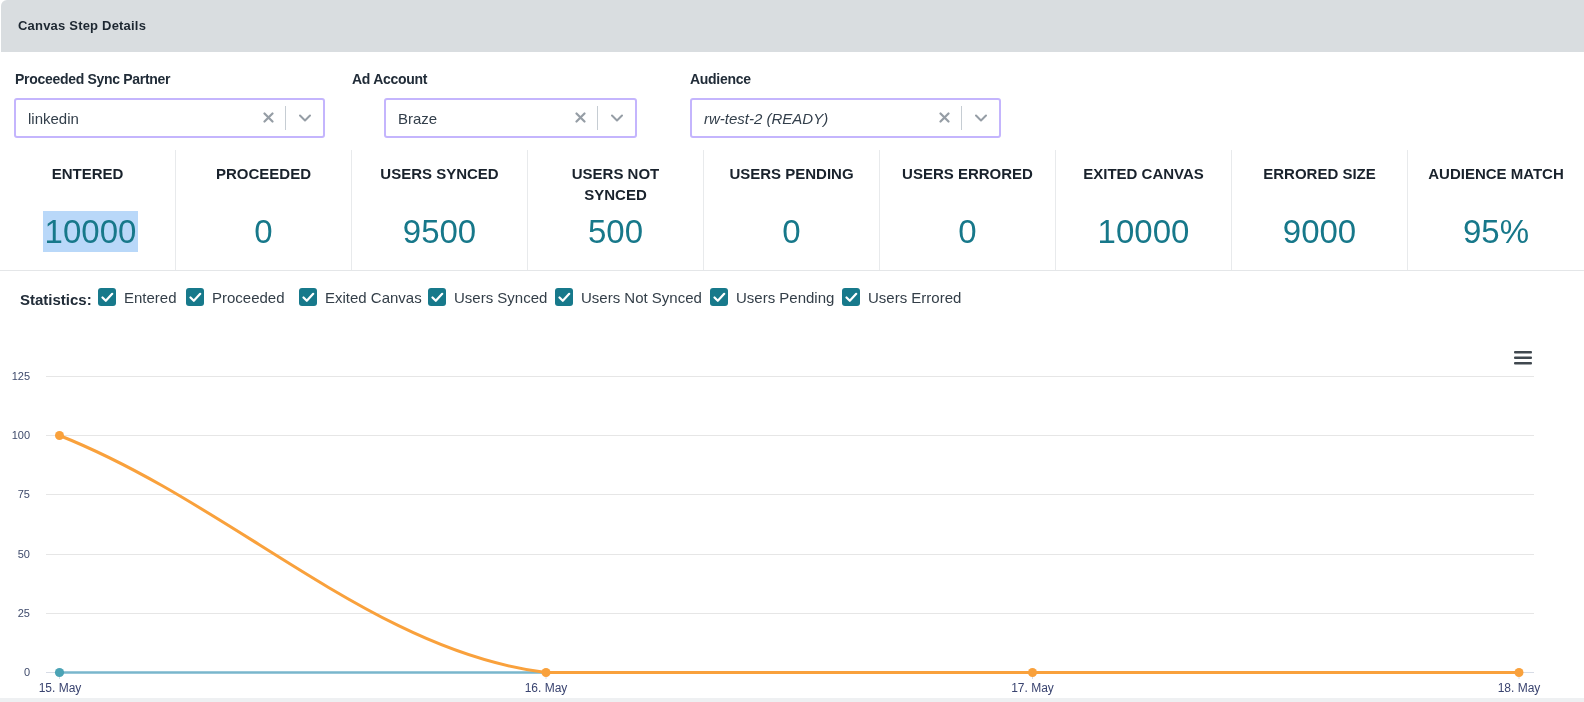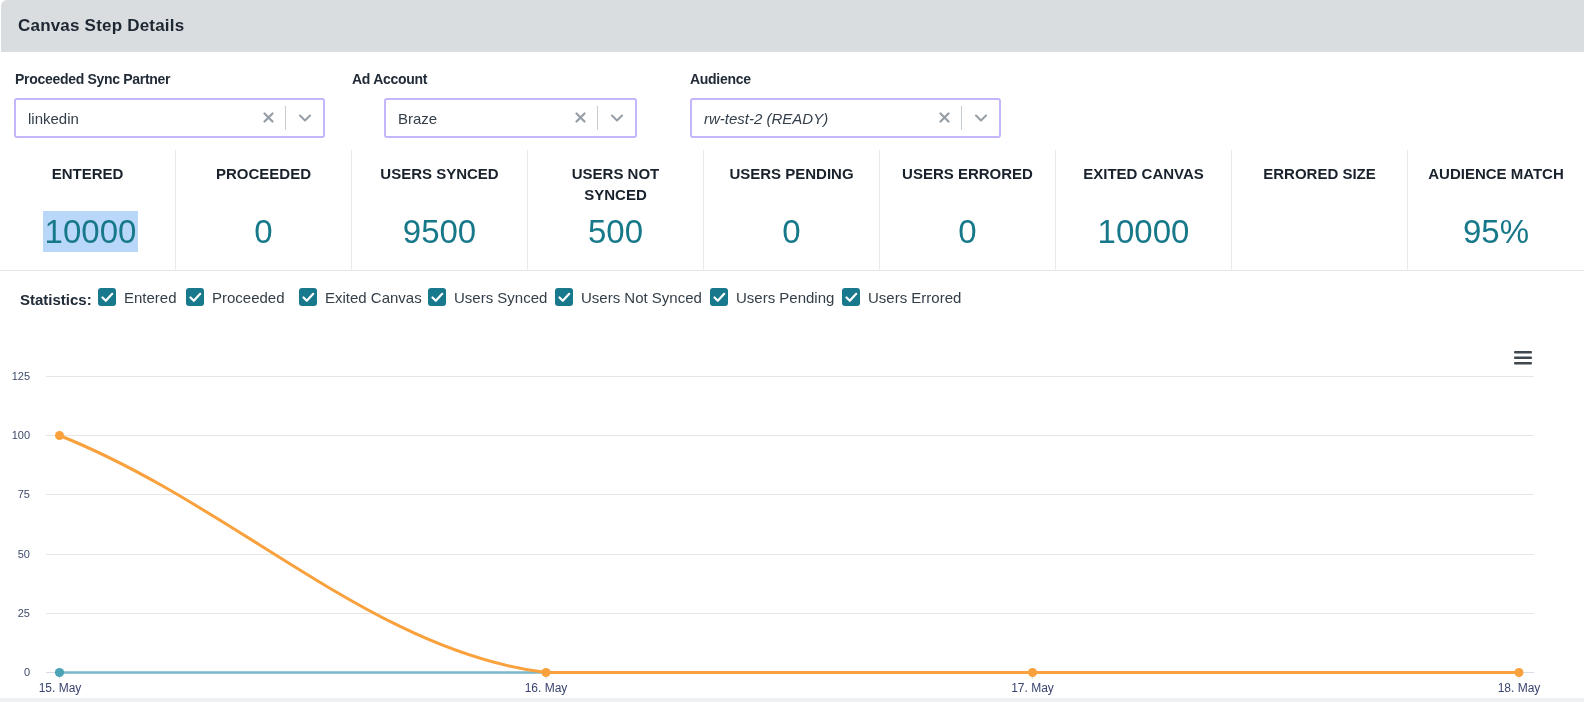--- a/index.html
+++ b/index.html
@@ -1,20 +1,20 @@
 <!DOCTYPE html>
 <html><head>
 <meta charset="utf-8">
 <style>
 * { margin:0; padding:0; box-sizing:border-box; }
 html,body { width:1584px; height:702px; background:#fff; font-family:"Liberation Sans",sans-serif; overflow:hidden; }
 .wrap { position:relative; width:1584px; height:702px; }
 
 .hdr { position:absolute; left:1px; top:0; width:1583px; height:52px; background:#d9dde0; border-top-left-radius:6px; }
-.hdr h1 { font-size:17px; font-weight:bold; color:#1d2731; line-height:51px; padding-left:17px; letter-spacing:.2px; }
+.hdr h1 { font-size:13px; font-weight:bold; color:#1d2731; line-height:51px; padding-left:17px; letter-spacing:.2px; }
 
 .flabel { position:absolute; top:71px; font-size:14px; font-weight:bold; color:#212c38; letter-spacing:-.3px; }
 .fbox { position:absolute; top:98px; height:40px; border:2px solid #c4b5fd; border-radius:3px; background:#fff; display:flex; align-items:center; }
 .fbox .txt { flex:1; padding-left:12px; font-size:15px; color:#323e4a; }
 .fbox .x { width:34px; text-align:center; }
 .fbox .sep { width:1px; height:24px; background:#c6cdd3; }
 .fbox .chev { width:37px; display:flex; justify-content:center; }
 
 .stats { position:absolute; left:0; top:150px; width:1584px; height:121px; border-bottom:1px solid #e4e6e8; }
 .stat { position:absolute; top:0; width:176px; height:120px; border-right:1px solid #e8eaec; text-align:center; }
@@ -105,20 +105,21 @@
     <div class="stat" style="left:880px;">
         <div class="lab">USERS ERRORED</div>
         <div class="val">0</div>
       </div>
     <div class="stat" style="left:1056px;">
         <div class="lab">EXITED CANVAS</div>
         <div class="val">10000</div>
       </div>
     <div class="stat" style="left:1232px;">
         <div class="lab">ERRORED SIZE</div>
+        <div class="val">9000</div>
       </div>
     <div class="stat last" style="left:1408px;">
         <div class="lab">AUDIENCE MATCH</div>
         <div class="val">95%</div>
       </div>
   </div>
 
   <div class="statrow">
     <div class="slab">Statistics:</div>
     <div class="ck" style="left:98px;">

